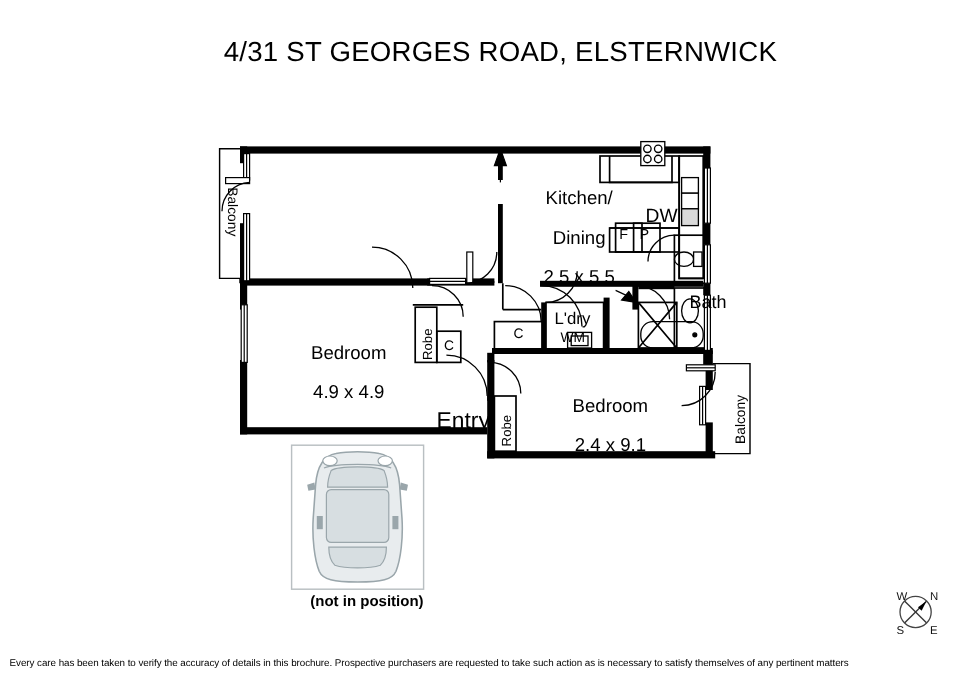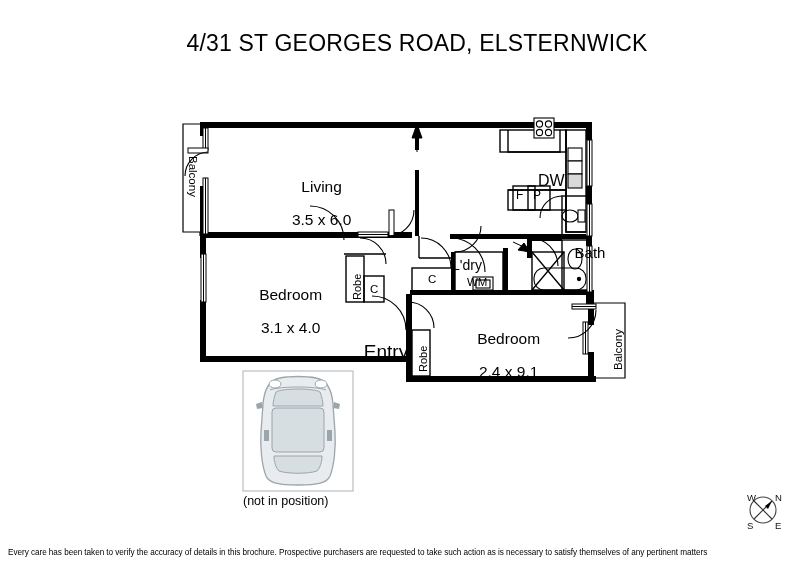--- a/index.html
+++ b/index.html
@@ -58,22 +58,23 @@
   }
   .rot-ccw {
     transform: rotate(-90deg);
     transform-origin: 0 0;
   }
   #car-caption {
     position: absolute;
     left: 243px;
     top: 494px;
     width: 110px;
-    text-align: left;
+    text-align: right;
     font-size: 12.5px;
+    font-weight: bold;
   }
   #compass-wrap {
     position: absolute;
     left: 737px;
     top: 484px;
     width: 52px;
     height: 52px;
   }
   .compass-letter {
     position: absolute;
@@ -315,39 +316,40 @@
     </g>
 
     <g>
       <circle cx="763" cy="510" r="13" fill="none" stroke="#444" stroke-width="1.1"></circle>
       <line x1="754" y1="501" x2="772" y2="519" stroke="#333" stroke-width="1.1"></line>
       <line x1="772" y1="501" x2="754" y2="519" stroke="#333" stroke-width="1.1"></line>
       <polygon points="772,501 765,506 768,509" fill="#000"></polygon>
     </g>
   </svg>
 
-  <div class="lbl lbl-room" style="left:258px; top:163px; width:110px;">
-    <span>Living</span><br>
-    <span>3.5 x 6.0</span>
+
+  <div class="lbl lbl-room" style="left:428px; top:142px; width:92px;">
+    <span>Kitchen/</span><br>
+    <span>Dining</span><br>
+    <span>2.5 x 5.5</span>
   </div>
-
 
   <div class="lbl lbl-room" style="left:222px; top:271px; width:120px;">
     <span>Bedroom</span><br>
-    <span>3.1 x 4.0</span>
+    <span>4.9 x 4.9</span>
   </div>
 
   <div class="lbl lbl-room" style="left:440px; top:315px; width:120px;">
     <span>Bedroom</span><br>
     <span>2.4 x 9.1</span>
   </div>
 
   <div class="lbl lbl-room" style="left:531px; top:245px; width:46px; font-size:15px;margin-left:36px;">Bath</div>
 
-  <div class="lbl lbl-room" style="left:432px; top:258px; width:50px; font-size:14px;text-align:right;">L'dry</div>
+  <div class="lbl lbl-room" style="left:452px; top:258px; width:50px; font-size:14px;">L'dry</div>
 
   <div class="lbl lbl-sm" style="left:467px; top:276px;">WM</div>
 
   <div class="lbl lbl-room" style="left:363px; top:342px; width:46px; font-size:19px;">Entry</div>
 
   <div class="lbl lbl-sm rot-cw" style="left:199px; top:156px;">Balcony</div>
 
   <div class="lbl lbl-sm rot-ccw" style="left:612px; top:370px;">Balcony</div>
 
   <div class="lbl lbl-sm rot-ccw" style="left:352px; top:300px; font-size:11px;">Robe</div>

